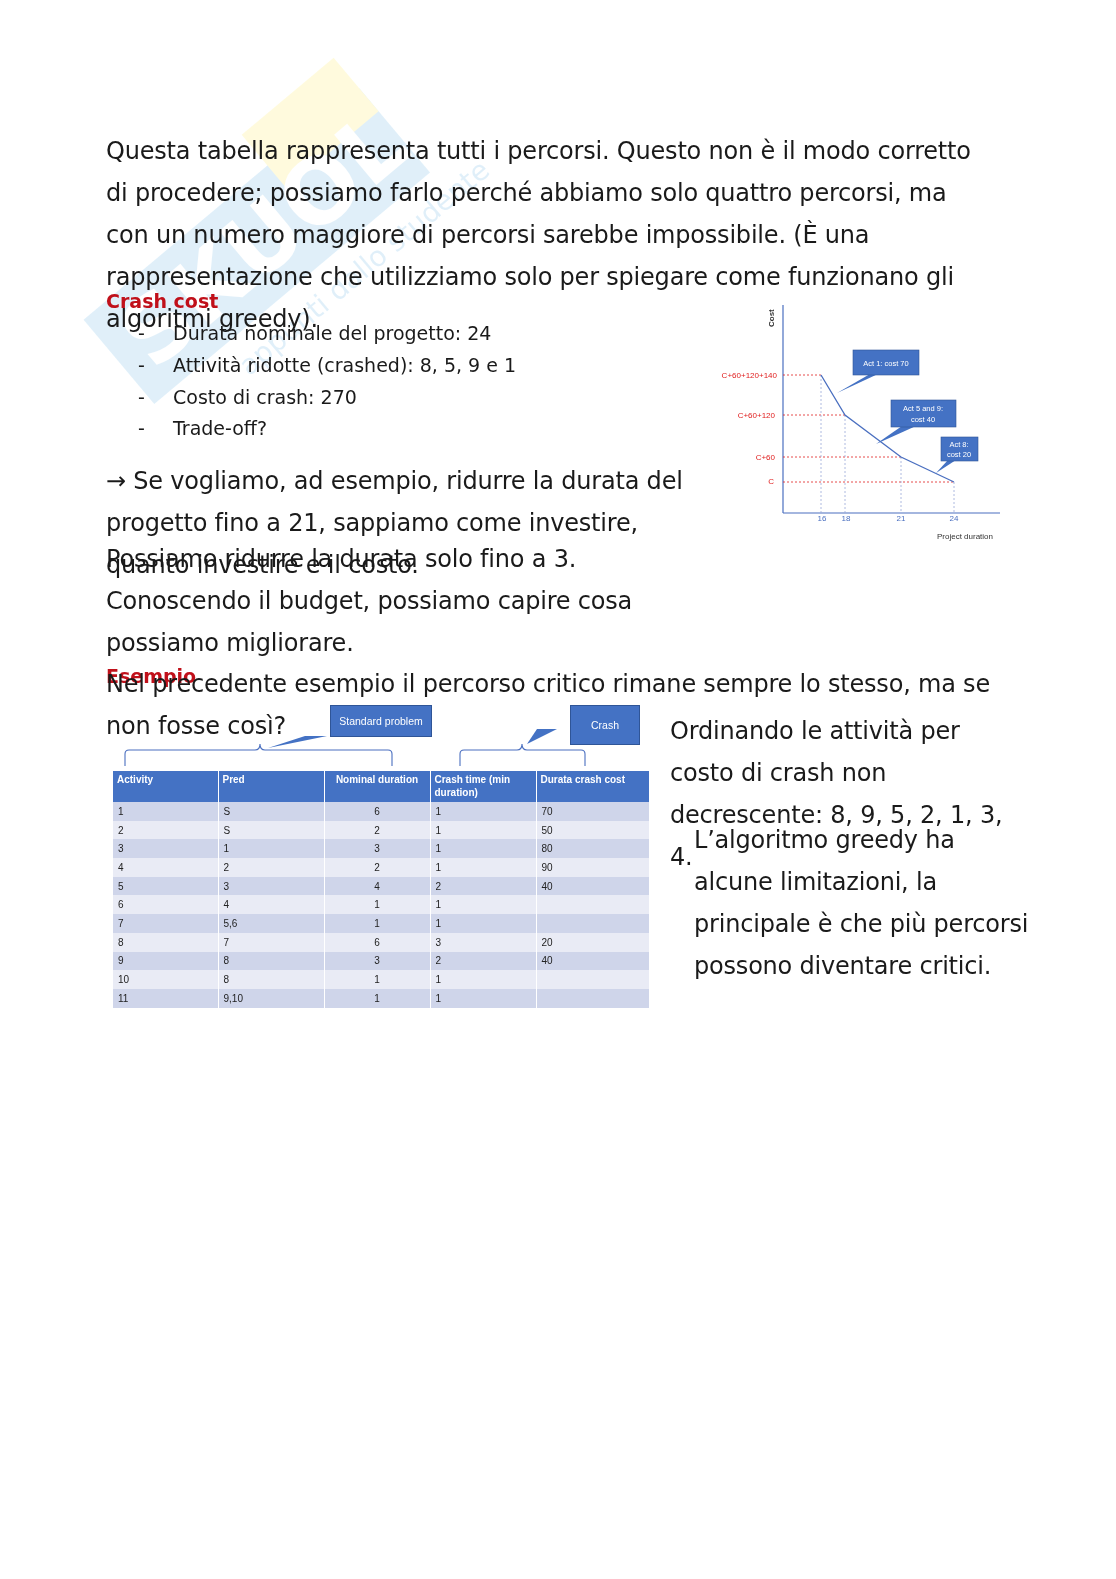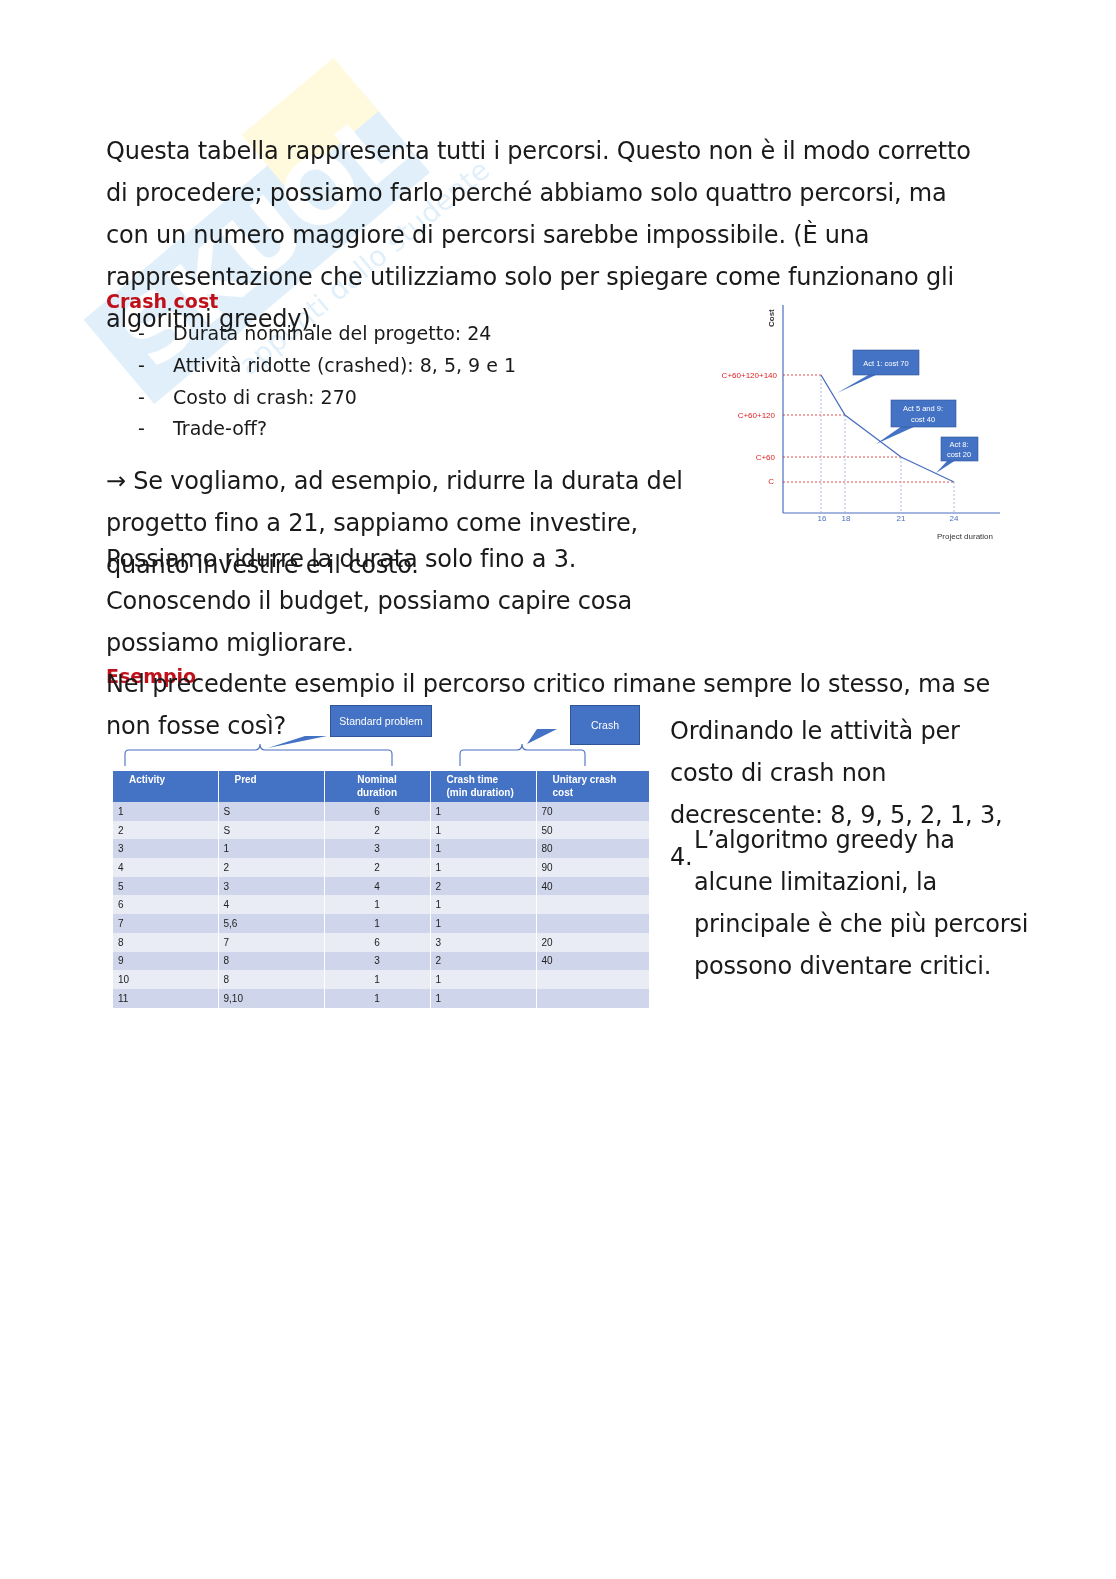--- a/index.html
+++ b/index.html
@@ -26,21 +26,21 @@
   .chart { position: absolute; left: 710px; top: 300px; width: 300px; height: 250px; }
   .chart svg text { font-family: "Liberation Sans", sans-serif; }
 
   .table-wrap { position: absolute; left: 105px; top: 700px; width: 545px; height: 312px; }
   .table-wrap svg { position: absolute; left: 0; top: 0; }
   .callout { position: absolute; background: #4472c4; color: #fff; font-family: "Liberation Sans", sans-serif; font-size: 10.5px; display: flex; align-items: center; justify-content: center; border: 1px solid #2f5597; margin-left: 44px; }
   .callout-standard { left: 181px; top: 5px; width: 102px; height: 32px; }
   .callout-crash { left: 421px; top: 5px; width: 70px; height: 40px; }
 
   table.data { position: absolute; left: 8px; top: 71px; width: 537px; border-collapse: collapse; font-family: "Liberation Sans", sans-serif; font-size: 10px; color: #222; }
-  table.data th { background: #4472c4; color: #fff; text-align: left; font-weight: bold; font-size: 10px; line-height: 12.5px; padding: 3px 16px; height: 31px; vertical-align: top; border-right: 1px solid #ffffff; }
+  table.data th { background: #4472c4; color: #fff; text-align: left; font-weight: bold; font-size: 10px; line-height: 12.5px; padding: 3px 4px; height: 31px; vertical-align: top; border-right: 1px solid #ffffff; }
   table.data td { padding: 0 5px; height: 18.7px; border-right: 1px solid #ffffff; }
   table.data tr.odd td { background: #cfd5ea; }
   table.data tr.even td { background: #e9ebf5; }
   table.data th:nth-child(1), table.data td:nth-child(1) { width: 105px; }
   table.data th:nth-child(2), table.data td:nth-child(2) { width: 106px; }
   table.data th:nth-child(3), table.data td:nth-child(3) { width: 106px; text-align: center; }
   table.data th:nth-child(4), table.data td:nth-child(4) { width: 106px; }
 </style>
 </head>
 <body>
@@ -158,21 +158,21 @@
   <div class="callout callout-standard">Standard problem</div>
   <div class="callout callout-crash">Crash</div>
 
   <table class="data">
     <thead>
       <tr>
         <th>Activity</th>
         <th>Pred</th>
         <th>Nominal duration</th>
         <th>Crash time (min duration)</th>
-        <th>Unitary crash cost</th>
+        <th>Durata crash cost</th>
       </tr>
     </thead>
     <tbody>
       <tr class="odd">
           <td>1</td>
           <td>S</td>
           <td>6</td>
           <td>1</td>
           <td>70</td>
         </tr>

